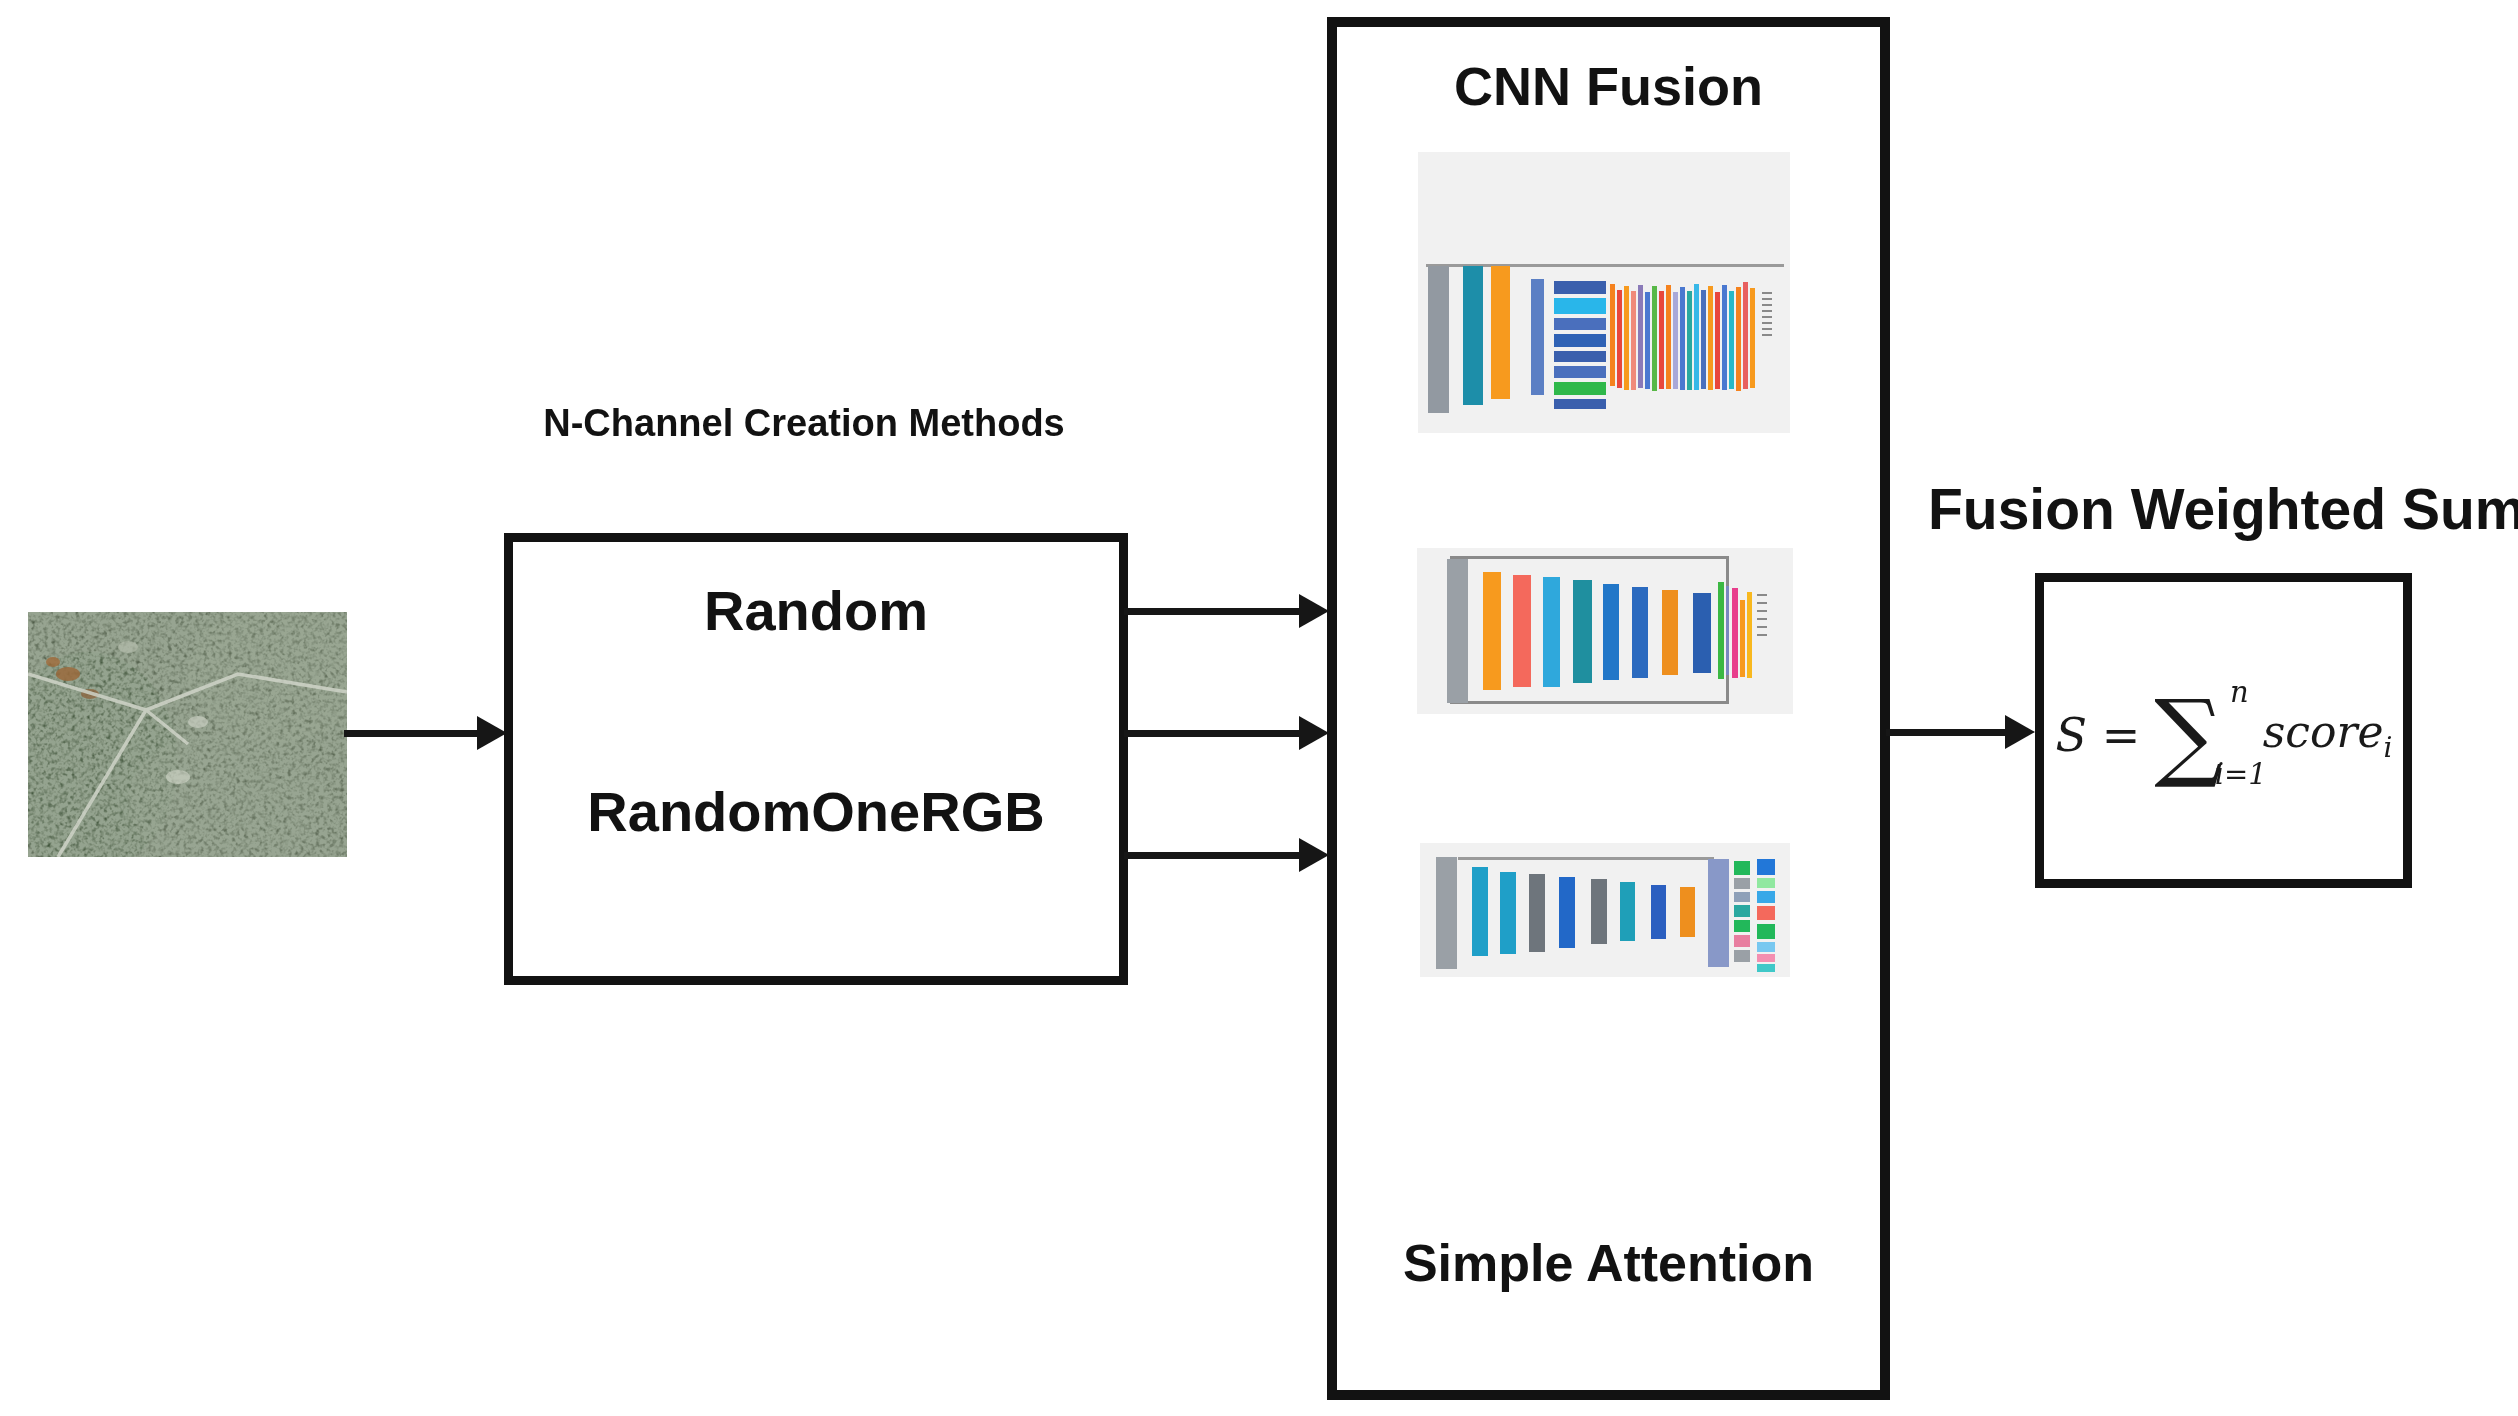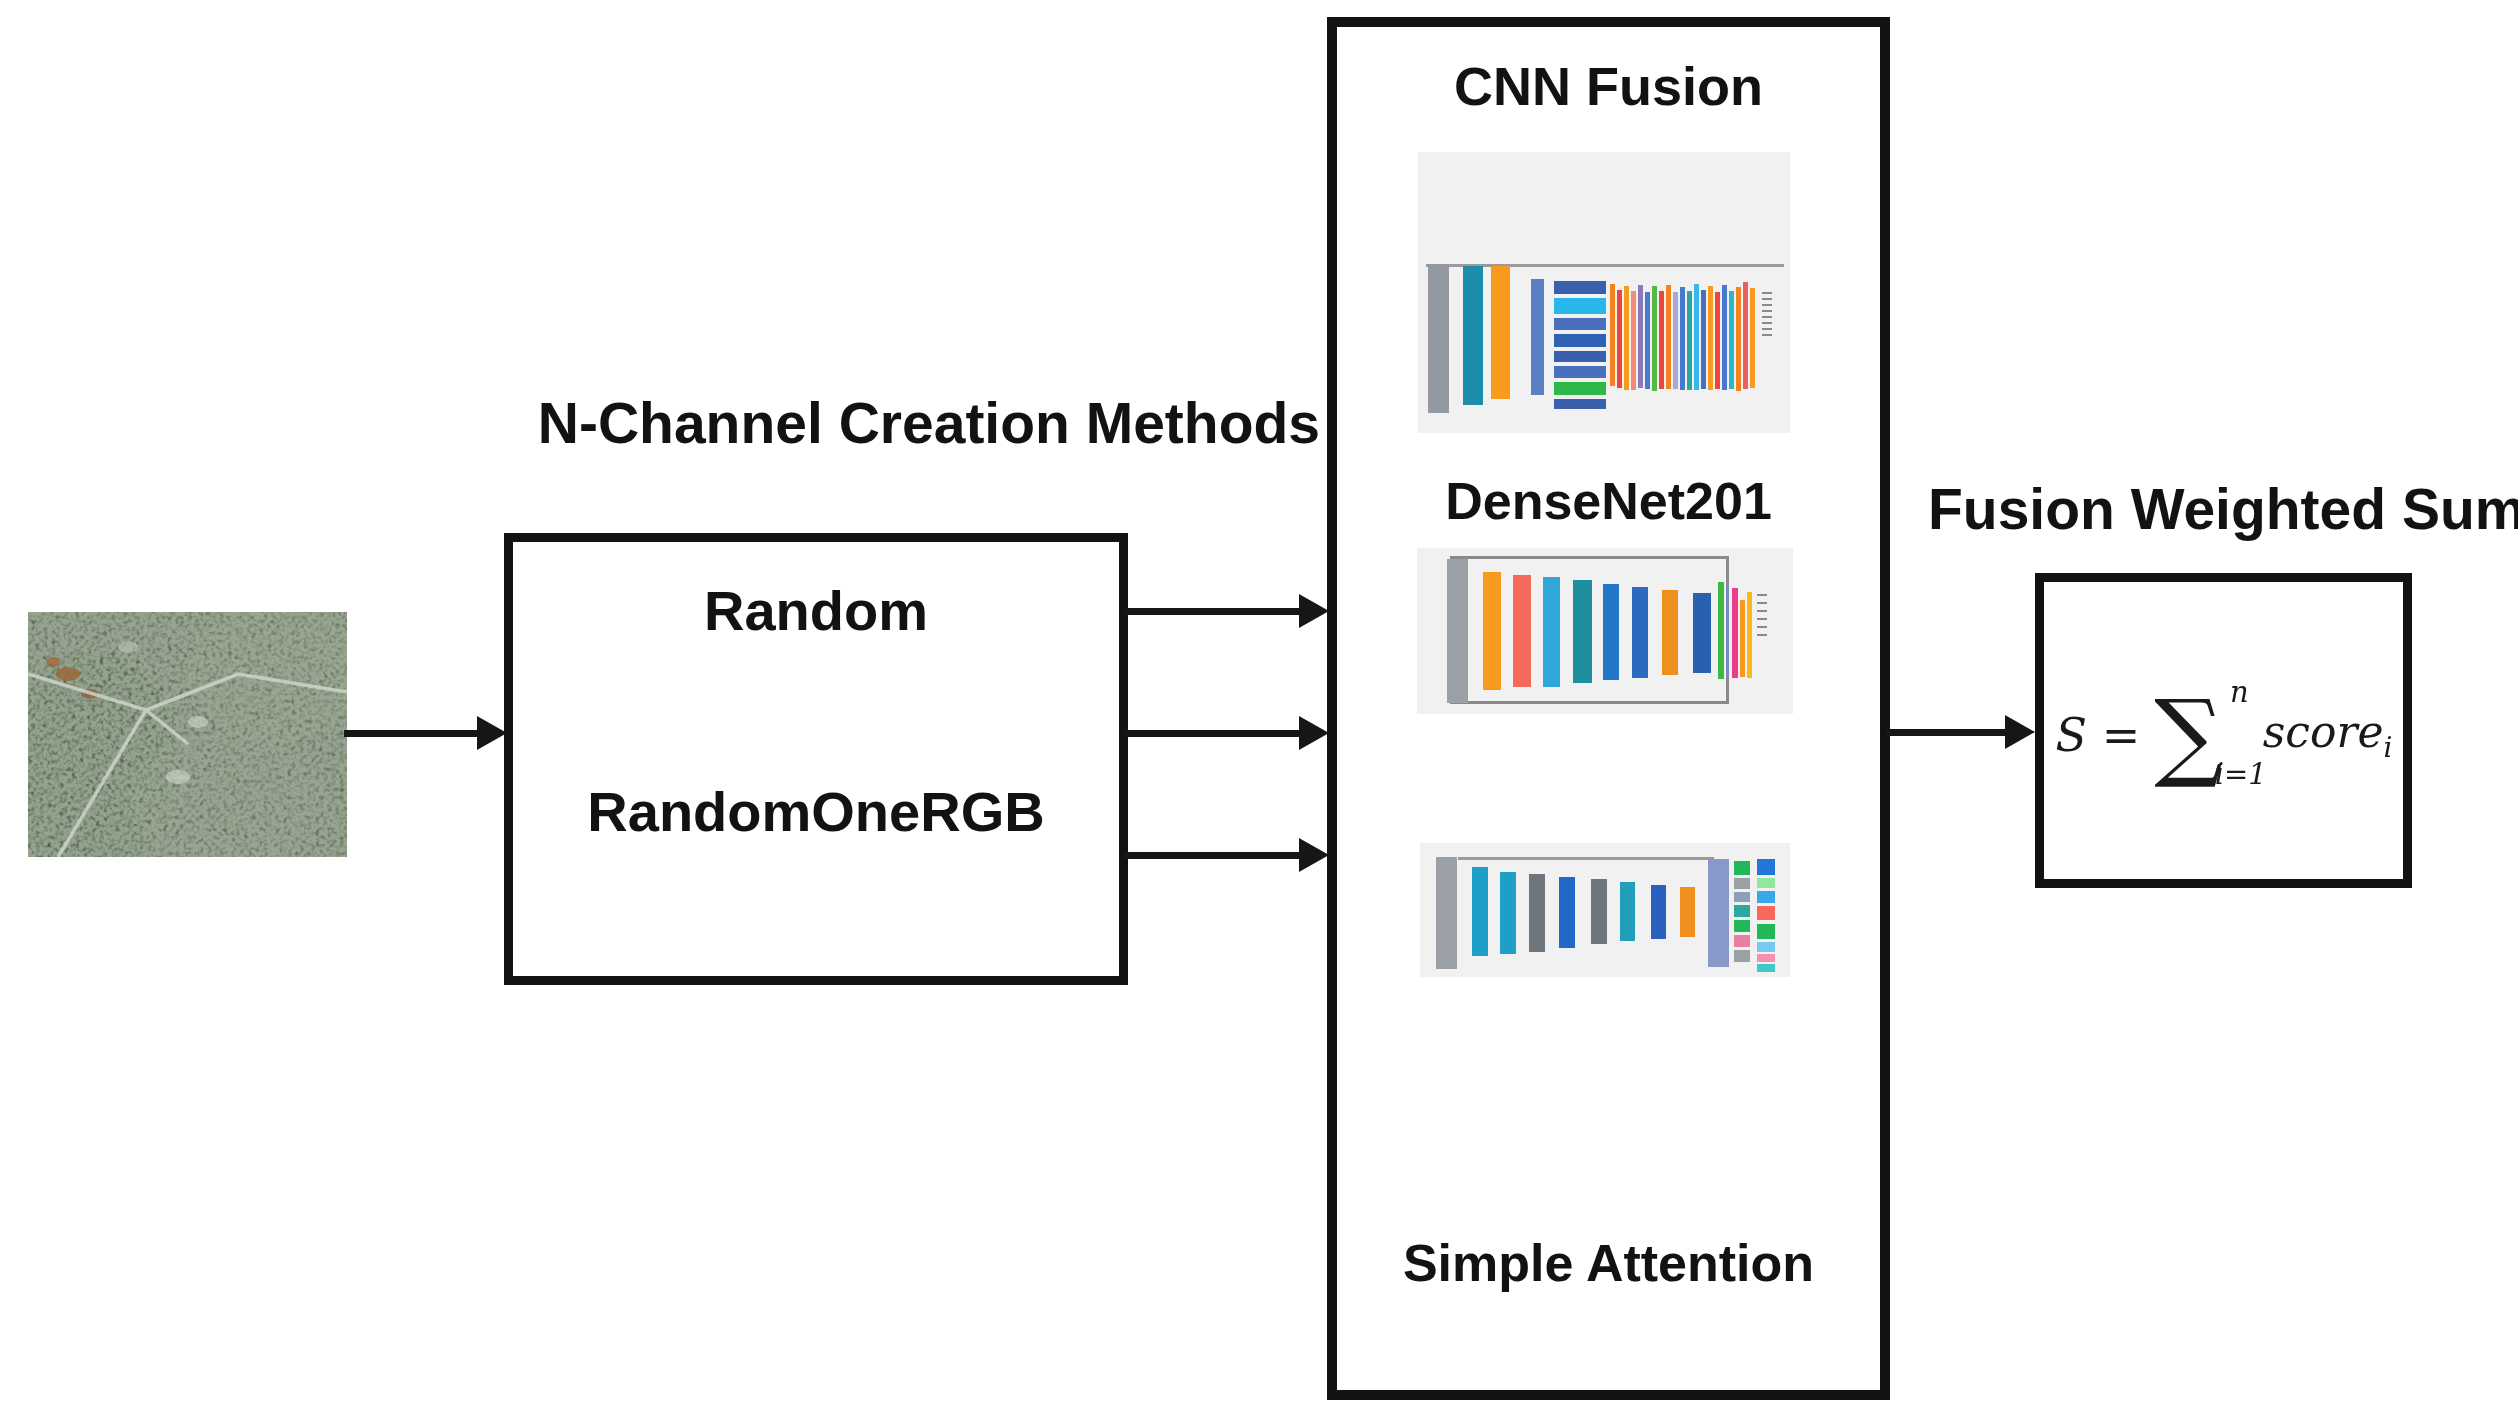--- a/index.html
+++ b/index.html
@@ -54,21 +54,21 @@
     <ellipse cx="62" cy="82" rx="9" ry="5" fill="#8a5c34" opacity="0.7"></ellipse>
     <ellipse cx="170" cy="110" rx="10" ry="6" fill="#c9cfc2" opacity="0.7"></ellipse>
     <ellipse cx="150" cy="165" rx="12" ry="7" fill="#d4d8cc" opacity="0.6"></ellipse>
     <ellipse cx="100" cy="35" rx="10" ry="6" fill="#b9c1b0" opacity="0.6"></ellipse>
     <path d="M118,98 L30,245 M118,98 L0,62 M118,98 L210,62 L319,80 M118,98 L160,132" stroke="#cfd4c8" stroke-width="3.5" fill="none" opacity="0.85"></path>
   </svg>
 
   <div class="hline" style="left:344px;top:730px;width:136px;"></div>
   <div class="ahead" style="left:477px;top:716px;"></div>
 
-  <div class="title" style="left:320px;top:392px;width:1000px;font-size:57px;line-height:62px;text-align:right;">N-Channel Creation Methods</div>
+  <div class="title" style="left:304px;top:392px;width:1000px;font-size:38px;line-height:62px;">N-Channel Creation Methods</div>
   <div class="box" style="left:504px;top:533px;width:624px;height:452px;border-width:9px;"></div>
   <div class="nitem" style="top:581px;">Random</div>
   <div class="nitem" style="top:782px;">RandomOneRGB</div>
 
   <div class="hline" style="left:1124px;top:608px;width:178px;"></div>
   <div class="ahead" style="left:1299px;top:594px;"></div>
   <div class="hline" style="left:1124px;top:730px;width:178px;"></div>
   <div class="ahead" style="left:1299px;top:716px;"></div>
   <div class="hline" style="left:1124px;top:852px;width:178px;"></div>
   <div class="ahead" style="left:1299px;top:838px;"></div>
@@ -114,21 +114,20 @@
       <div class="bar" style="left: 344px; top: 140px; width: 10px; height: 2px; background: rgb(138, 138, 138);"></div>
       <div class="bar" style="left: 344px; top: 146px; width: 10px; height: 2px; background: rgb(138, 138, 138);"></div>
       <div class="bar" style="left: 344px; top: 152px; width: 10px; height: 2px; background: rgb(138, 138, 138);"></div>
       <div class="bar" style="left: 344px; top: 158px; width: 10px; height: 2px; background: rgb(138, 138, 138);"></div>
       <div class="bar" style="left: 344px; top: 164px; width: 10px; height: 2px; background: rgb(138, 138, 138);"></div>
       <div class="bar" style="left: 344px; top: 170px; width: 10px; height: 2px; background: rgb(138, 138, 138);"></div>
       <div class="bar" style="left: 344px; top: 176px; width: 10px; height: 2px; background: rgb(138, 138, 138);"></div>
       <div class="bar" style="left: 344px; top: 182px; width: 10px; height: 2px; background: rgb(138, 138, 138);"></div>
     </div>
 
-  <div class="model-label" style="top:473px;">DenseNet201</div>
   <div class="panel" style="left:1417px;top:548px;width:376px;height:166px;">
       <div class="bar" style="left: 33px; top: 8px; width: 279px; height: 148px; border: 3px solid rgb(138, 138, 138); background: transparent;"></div>
       <div class="bar striped" style="left: 30px; top: 11px; width: 21px; height: 144px; background: rgb(154, 160, 166);"></div>
       <div class="bar striped" style="left: 66px; top: 24px; width: 18px; height: 118px; background: rgb(247, 154, 30);"></div>
       <div class="bar striped" style="left: 96px; top: 27px; width: 18px; height: 112px; background: rgb(244, 105, 92);"></div>
       <div class="bar striped" style="left: 126px; top: 29px; width: 17px; height: 110px; background: rgb(47, 168, 220);"></div>
       <div class="bar striped" style="left: 156px; top: 32px; width: 19px; height: 103px; background: rgb(31, 143, 159);"></div>
       <div class="bar striped" style="left: 186px; top: 36px; width: 16px; height: 96px; background: rgb(34, 119, 200);"></div>
       <div class="bar striped" style="left: 215px; top: 39px; width: 16px; height: 91px; background: rgb(43, 106, 191);"></div>
       <div class="bar striped" style="left: 245px; top: 42px; width: 16px; height: 85px; background: rgb(238, 143, 30);"></div>

